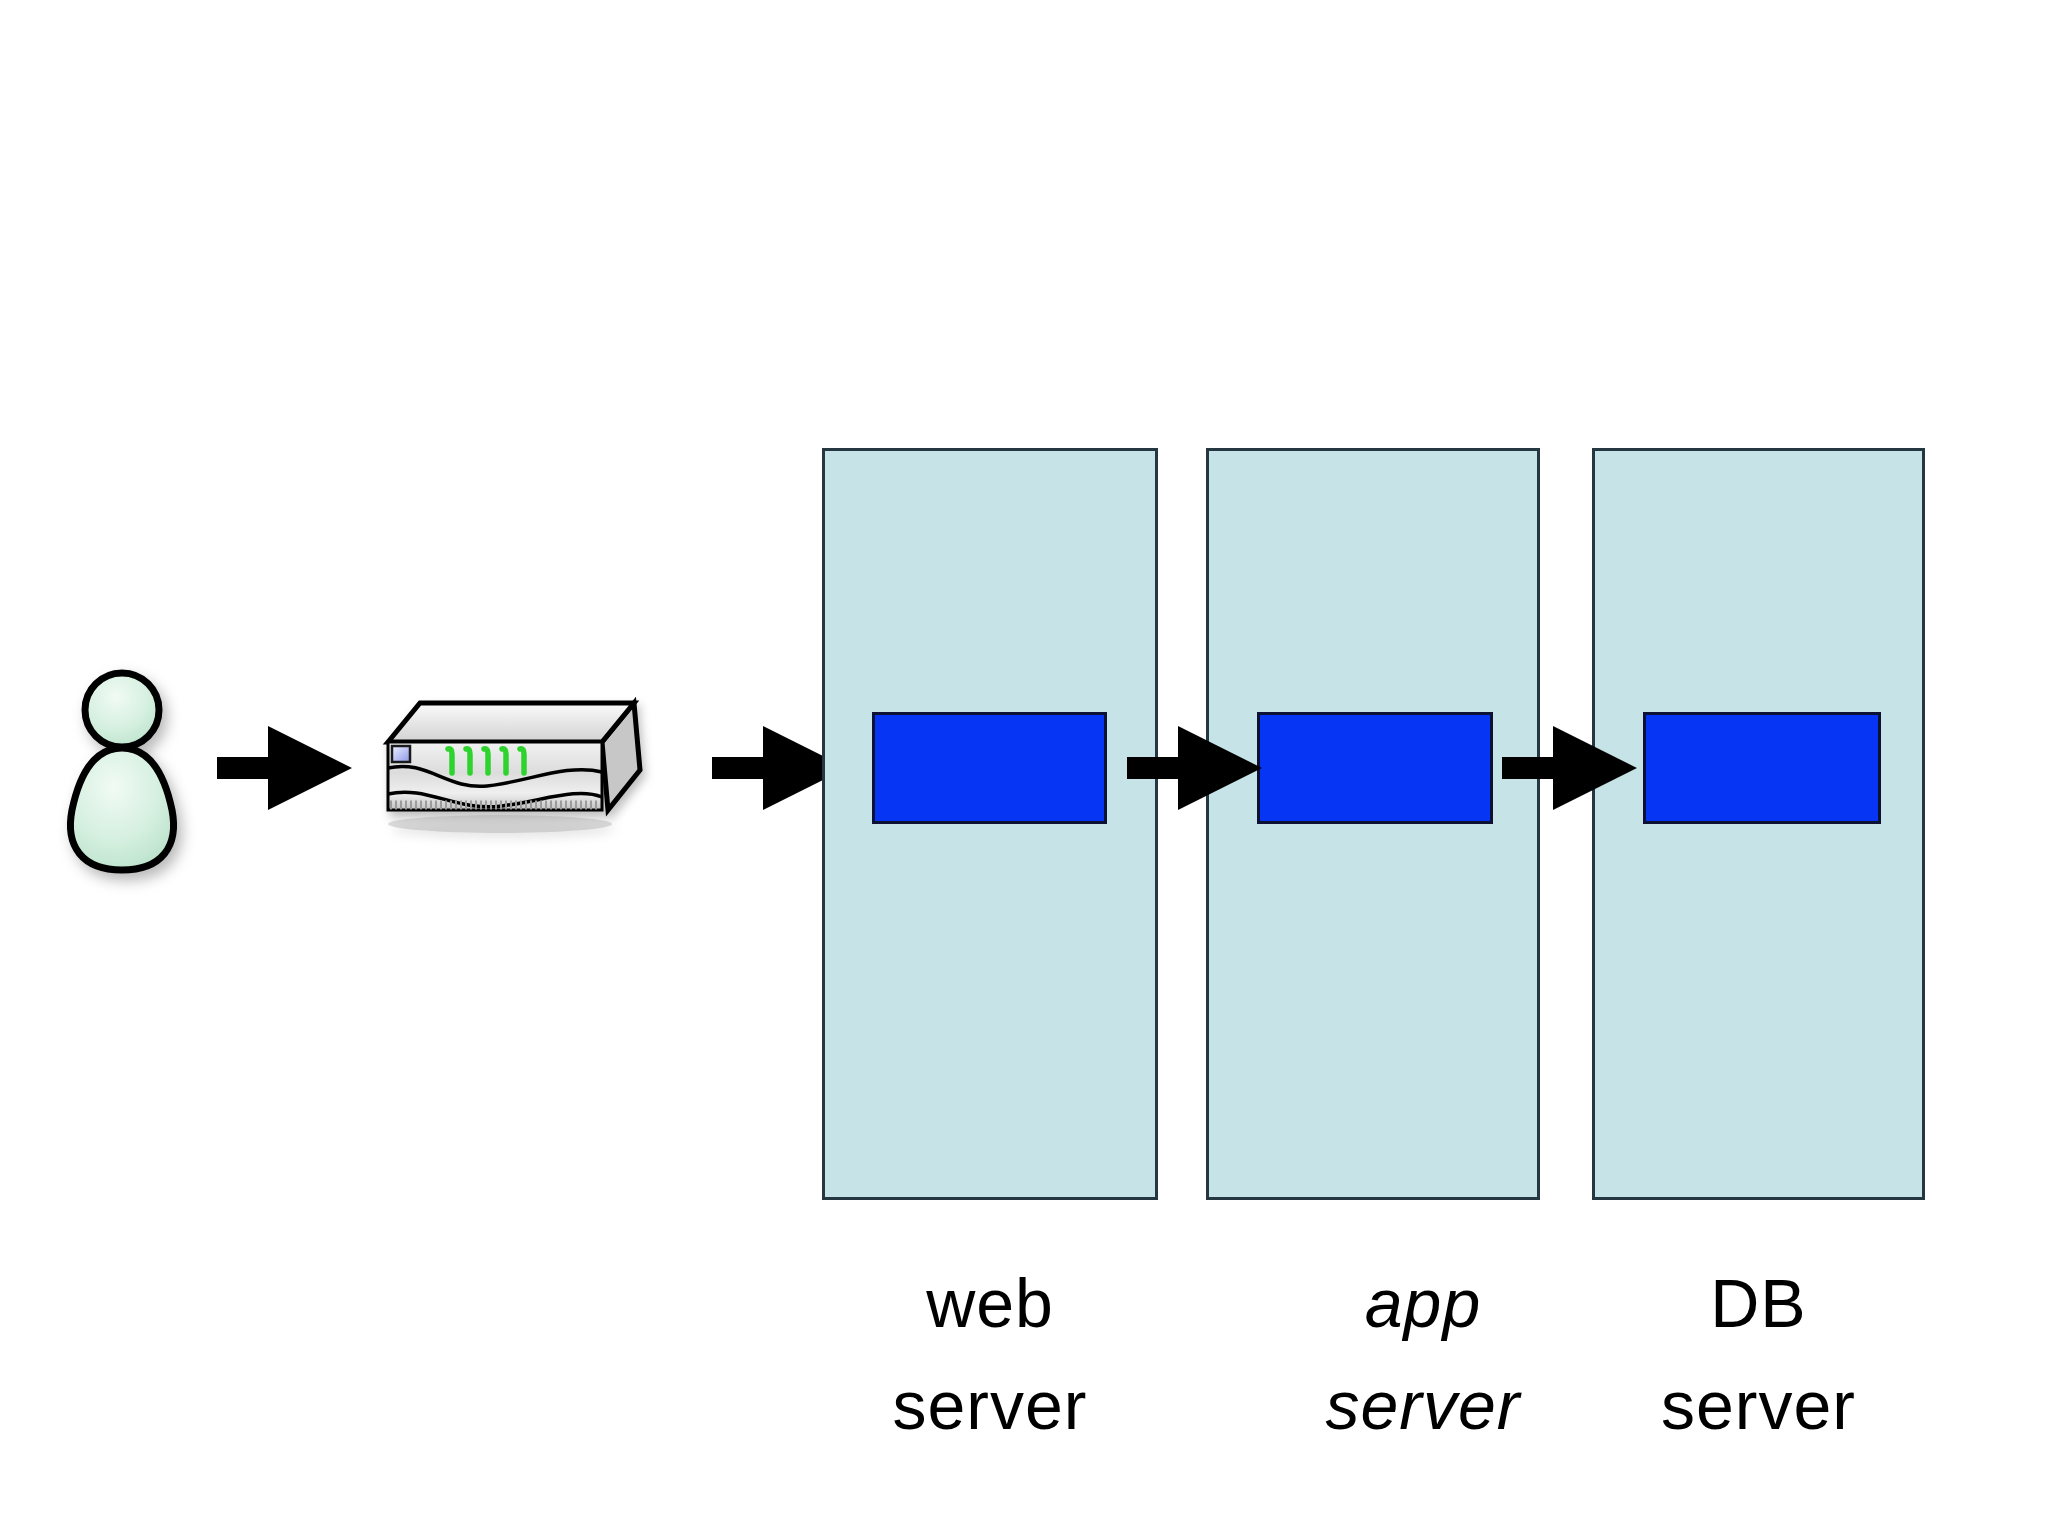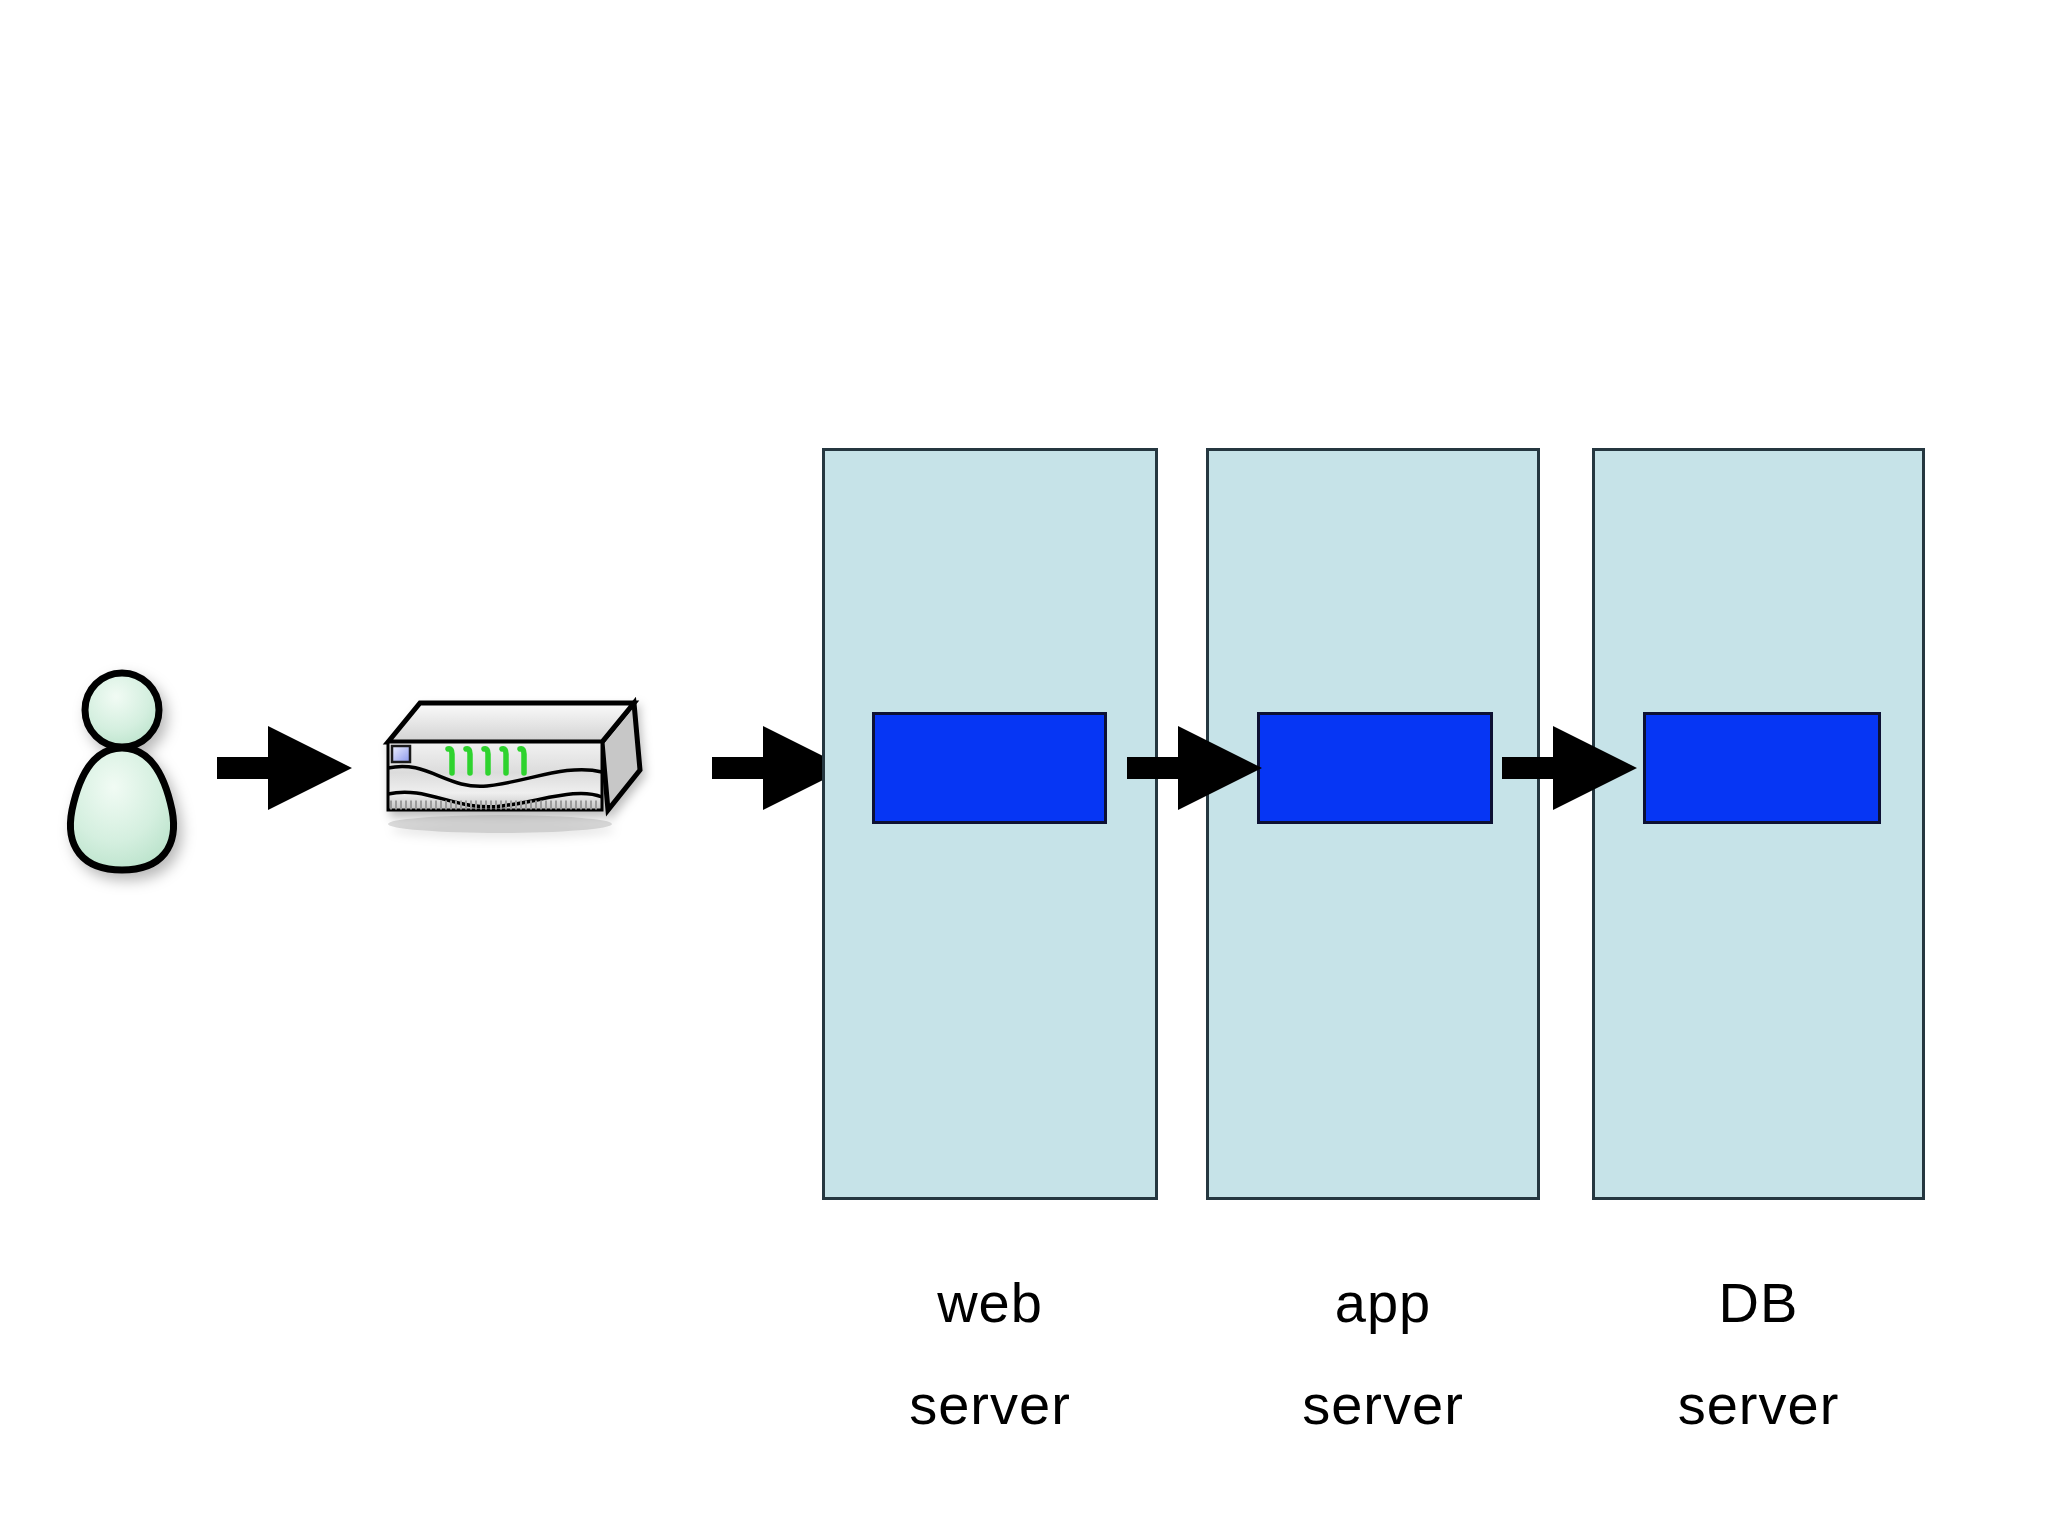--- a/index.html
+++ b/index.html
@@ -48,24 +48,24 @@
   #arrow-a{left:217px;}
   #arrow-b{left:712px;}
   #arrow-c{left:1127px;}
   #arrow-d{left:1502px;}
   .flow-arrow polygon{fill:var(--arrow);}
 
   
   .tier-label{
     position:absolute;top:1252px;
     text-align:center;color:var(--text);
-    font-size:56px;line-height:102px;letter-spacing:1px;
+    font-size:68px;line-height:102px;letter-spacing:1px;
   }
   #label-web{left:822px;width:336px;}
-  #label-app{left:1216px;width:334px;}
+  #label-app{left:1256px;width:334px;font-style:italic;}
   #label-db{left:1592px;width:333px;}
   .tier-label span{display:block;}
 
   #router-label{
     position:absolute;left:372px;top:880px;width:270px;
     text-align:center;color:var(--text);
     font-size:64px;line-height:70px;letter-spacing:1px;
   }
 
   

